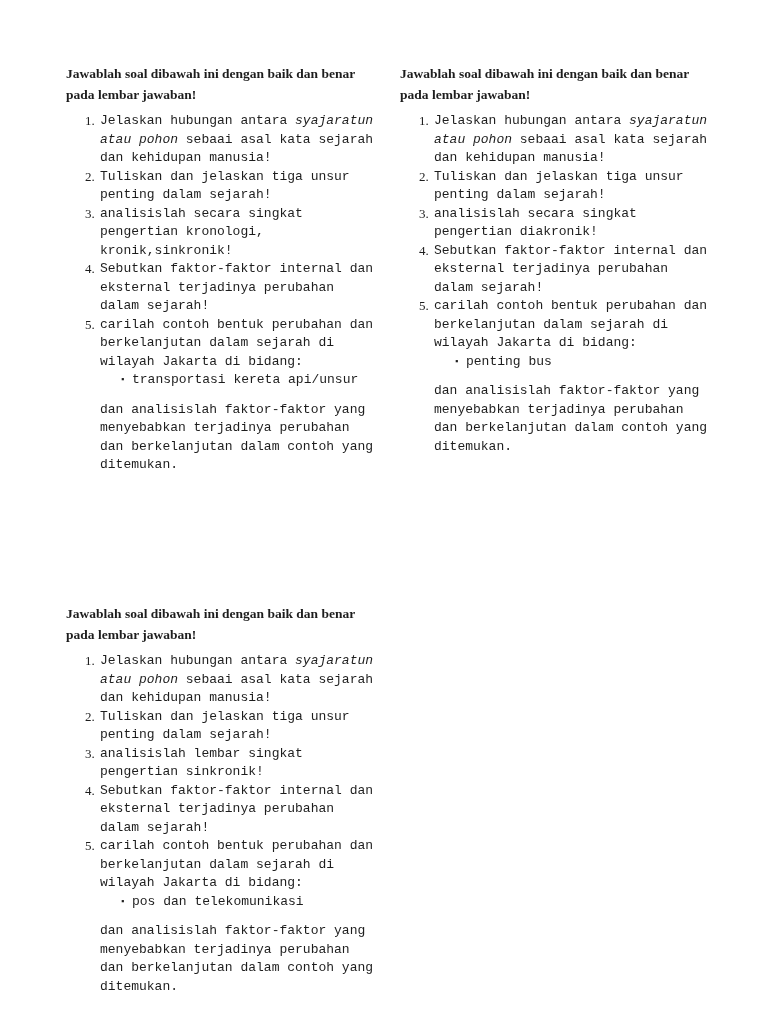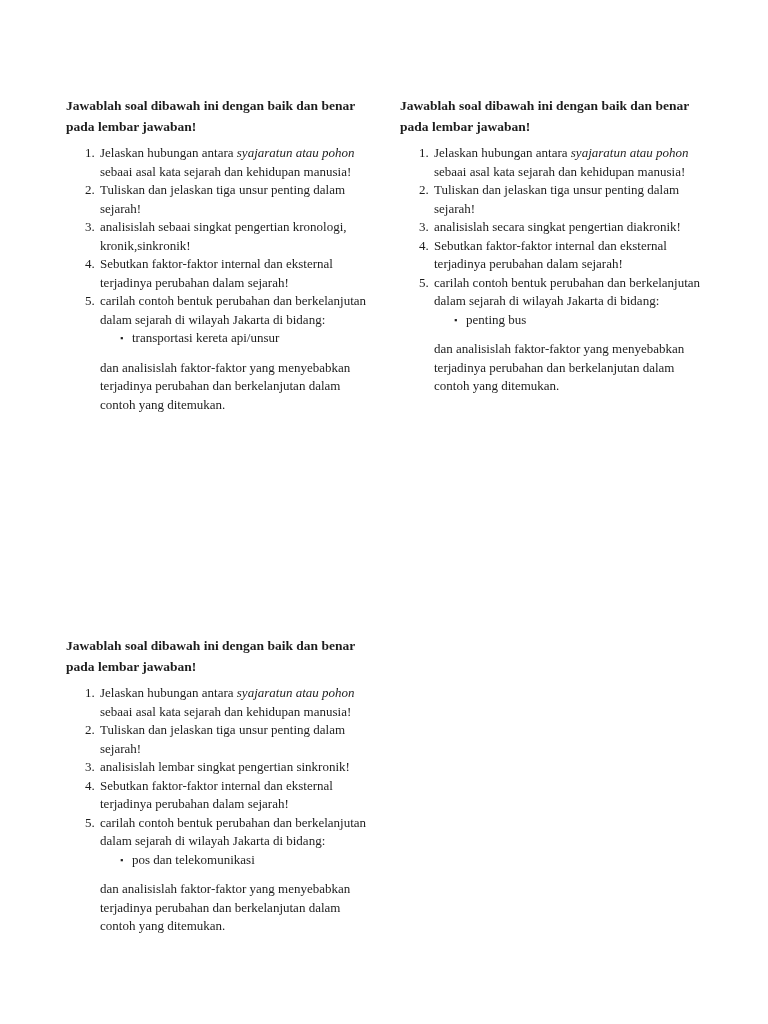--- a/index.html
+++ b/index.html
@@ -9,34 +9,34 @@
     font-family: "Liberation Serif", serif;
     color: #1d1d1d;
   }
   .page {
     position: relative;
     width: 768px;
     height: 1024px;
     background: #ffffff;
     overflow: hidden;
   }
-  .block { position: absolute; width: 312px; margin-top: 32px; }
+  .block { position: absolute; width: 312px; }
   .block-top-left    { left: 66px;  top: 63px; }
   .block-top-right   { left: 400px; top: 63px; }
   .block-bottom-left { left: 66px;  top: 603px; }
   .heading {
     font-size: 13.5px;
     line-height: 21px;
     font-weight: bold;
     margin-bottom: 7px;
   }
   .q-list { margin-left: 19px; font-size: 13px; line-height: 18.5px; }
   .q-item { display: flex; }
   .q-num  { flex: none; width: 15px; }
-  .q-body { flex: 1; min-width: 0; }
+  .q-body { flex: 1; min-width: 0; font-family: Liberation Mono, monospace; }
   .bullet-row { display: flex; }
   .bullet-row { margin-left: 20px; }
   .bullet-marker { flex: none; width: 12px; font-size: 9px; line-height: 18.5px; }
   .closing { margin-top: 11px; }
   i { font-style: italic; }
 </style>
 </head>
 <body>
 
 <div class="page">
@@ -47,21 +47,21 @@
       <div class="q-item">
         <span class="q-num">1.</span>
         <span class="q-body"><span>Jelaskan hubungan antara </span><i>syajaratun atau pohon</i><span> sebaai asal kata sejarah dan kehidupan manusia!</span></span>
       </div>
       <div class="q-item">
         <span class="q-num">2.</span>
         <span class="q-body">Tuliskan dan jelaskan tiga unsur penting dalam sejarah!</span>
       </div>
       <div class="q-item">
         <span class="q-num">3.</span>
-        <span class="q-body">analisislah sebaai singkat pengertian kronologi, kronik,sinkronik!</span>
+        <span class="q-body">analisislah secara singkat pengertian kronologi, kronik,sinkronik!</span>
       </div>
       <div class="q-item">
         <span class="q-num">4.</span>
         <span class="q-body">Sebutkan faktor-faktor internal dan eksternal terjadinya perubahan dalam sejarah!</span>
       </div>
       <div class="q-item">
         <span class="q-num">5.</span>
         <div class="q-body">
           <div>carilah contoh bentuk perubahan dan berkelanjutan dalam sejarah di wilayah Jakarta di bidang:</div>
           <div class="bullet-row">

